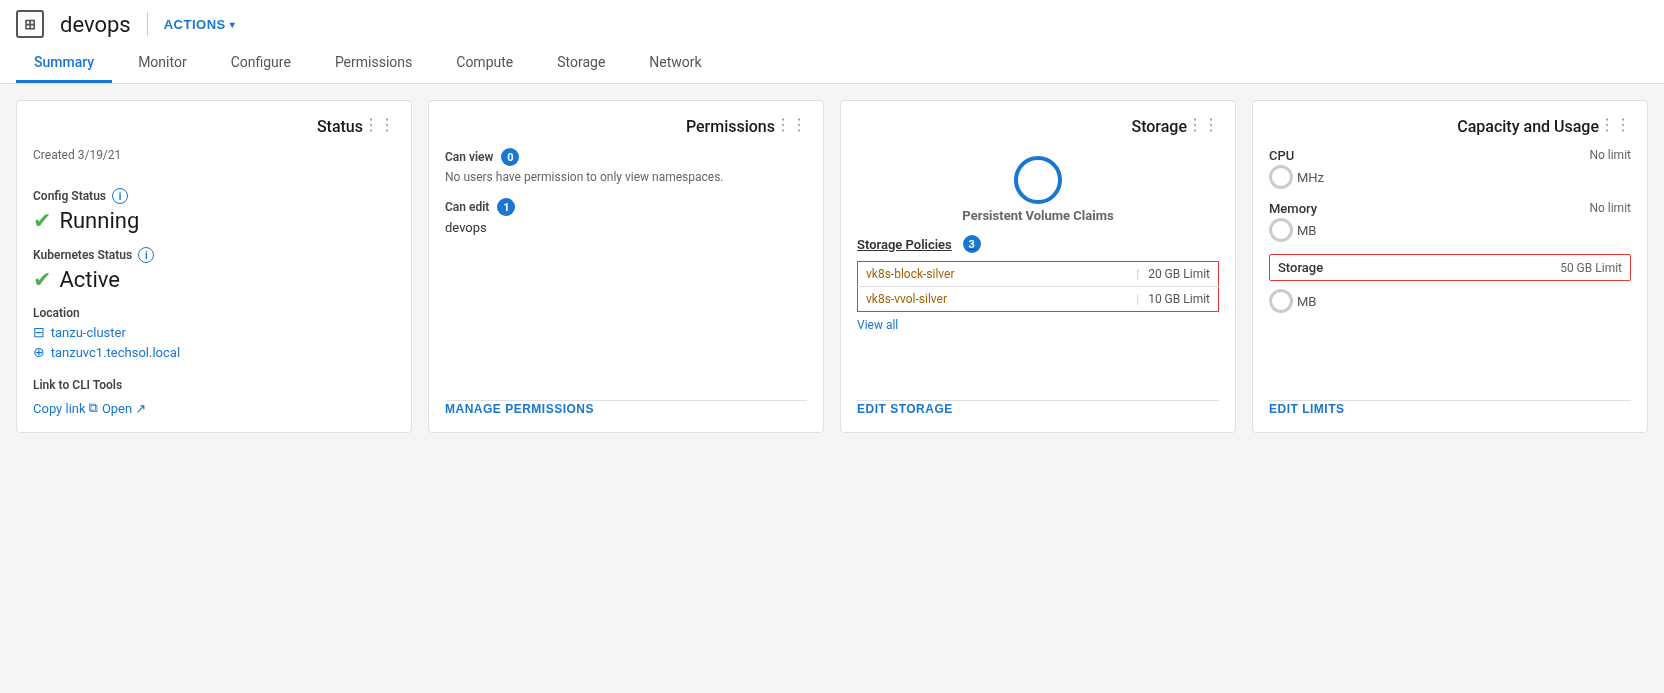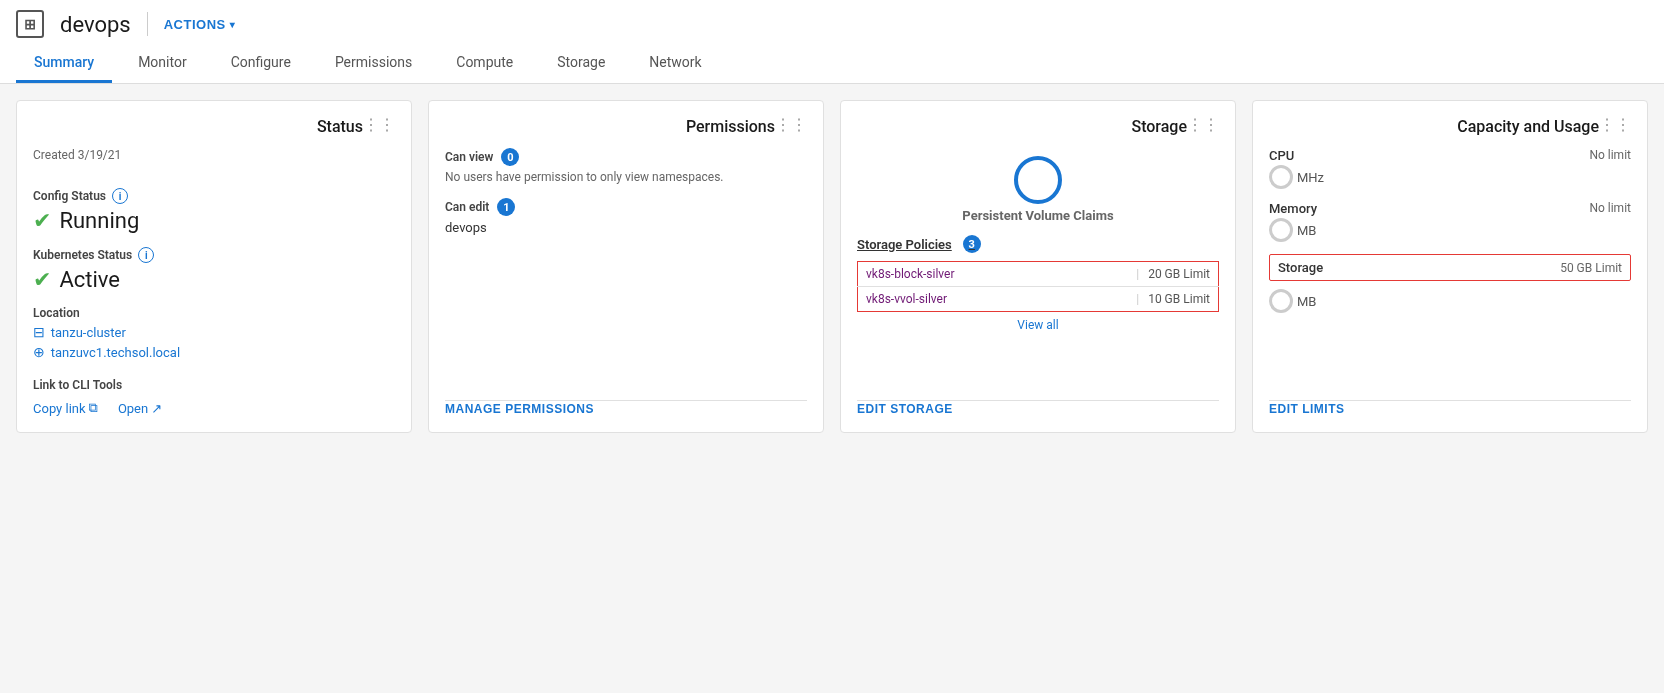--- a/index.html
+++ b/index.html
@@ -159,21 +159,21 @@
       font-size: 13px;
       margin-bottom: 4px;
       cursor: pointer;
     }
     .location-icon {
       font-size: 14px;
     }
     .link-cli-row {
       display: flex;
       align-items: center;
-      gap: 20px;
+      gap: 4px;
       margin-top: 4px;
     }
     .link-cli-row a {
       color: #1976d2;
       text-decoration: none;
       display: flex;
       align-items: center;
       gap: 3px;
       font-size: 13px;
     }
@@ -240,38 +240,37 @@
     }
     .policy-table {
       width: 100%;
       border-collapse: collapse;
       border: 1.5px solid #e53935;
       border-radius: 2px;
     }
     .policy-table td {
       padding: 5px 8px;
       font-size: 12px;
-      color: #701a75;
+      color: #a16207;
       border-bottom: 1px solid #e0e0e0;
     }
     .policy-table tr:last-child td {
       border-bottom: none;
     }
     .policy-table .limit-col {
       text-align: right;
       color: #555;
     }
     .view-all {
       color: #1976d2;
       font-size: 12px;
       cursor: pointer;
       text-decoration: none;
       margin-top: 6px;
       display: block;
-      text-align: center;
     }
     .capacity-row {
       display: flex;
       justify-content: space-between;
       align-items: flex-start;
       margin-bottom: 2px;
     }
     .capacity-label {
       font-size: 13px;
       color: #333;

